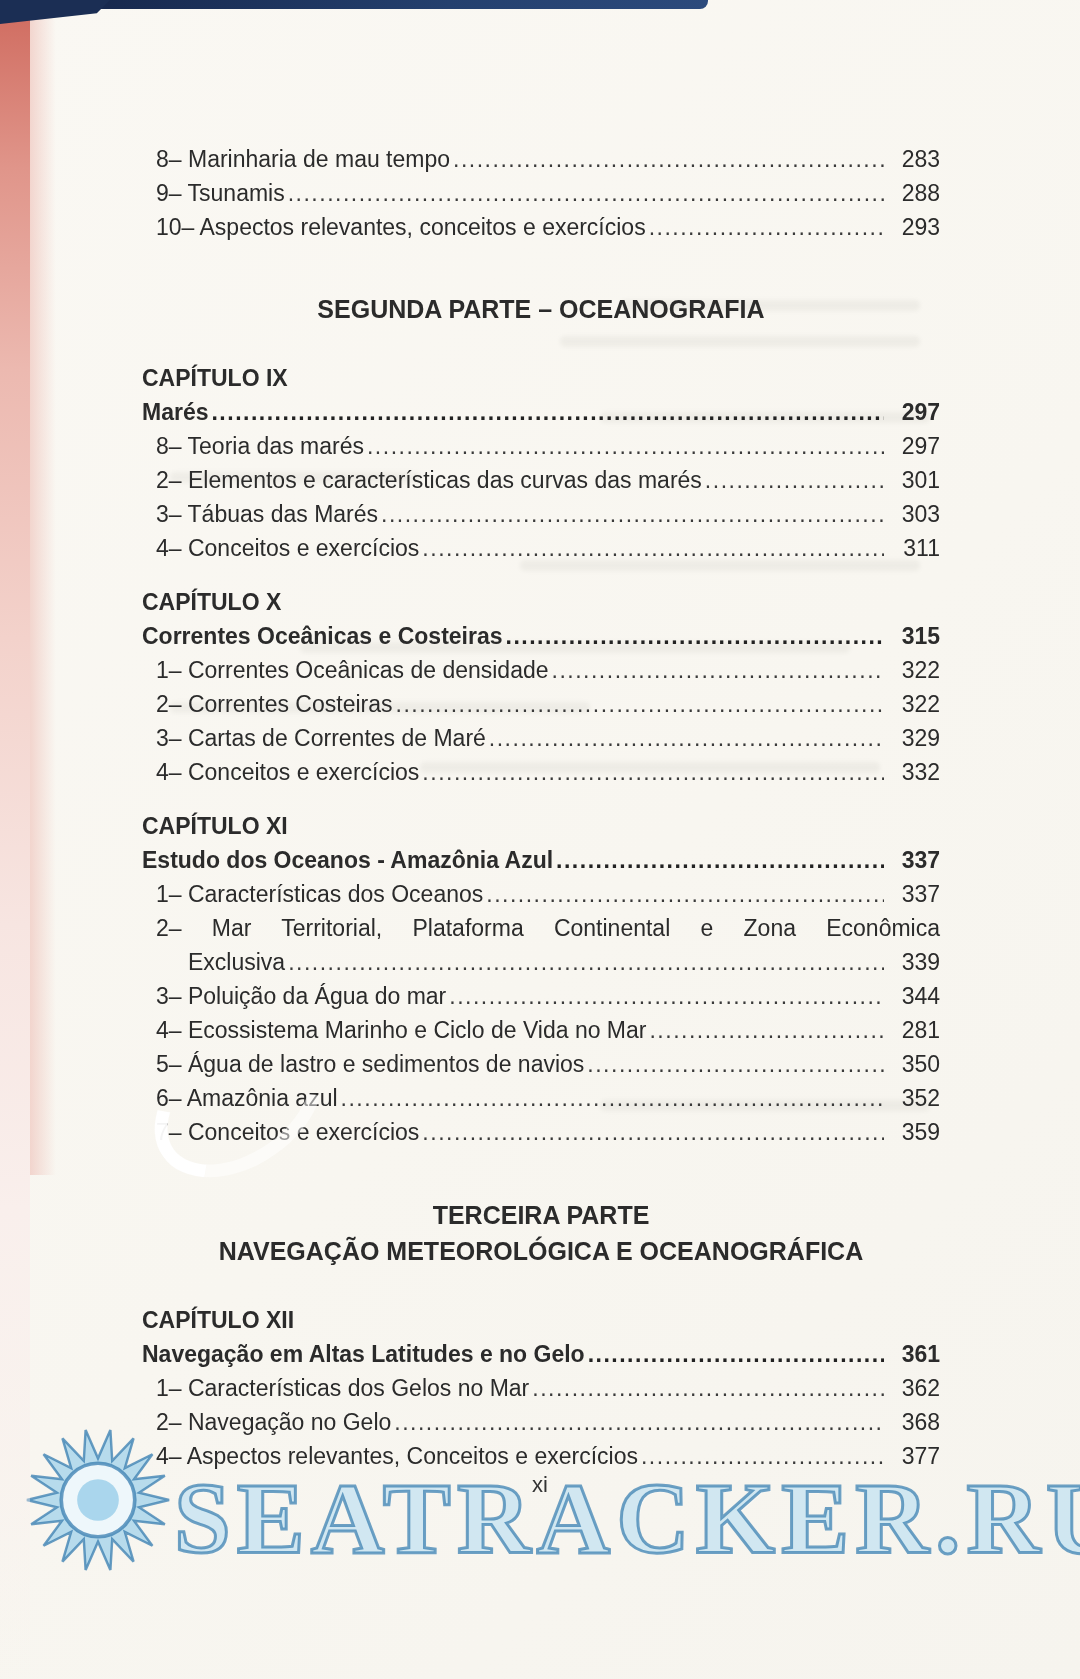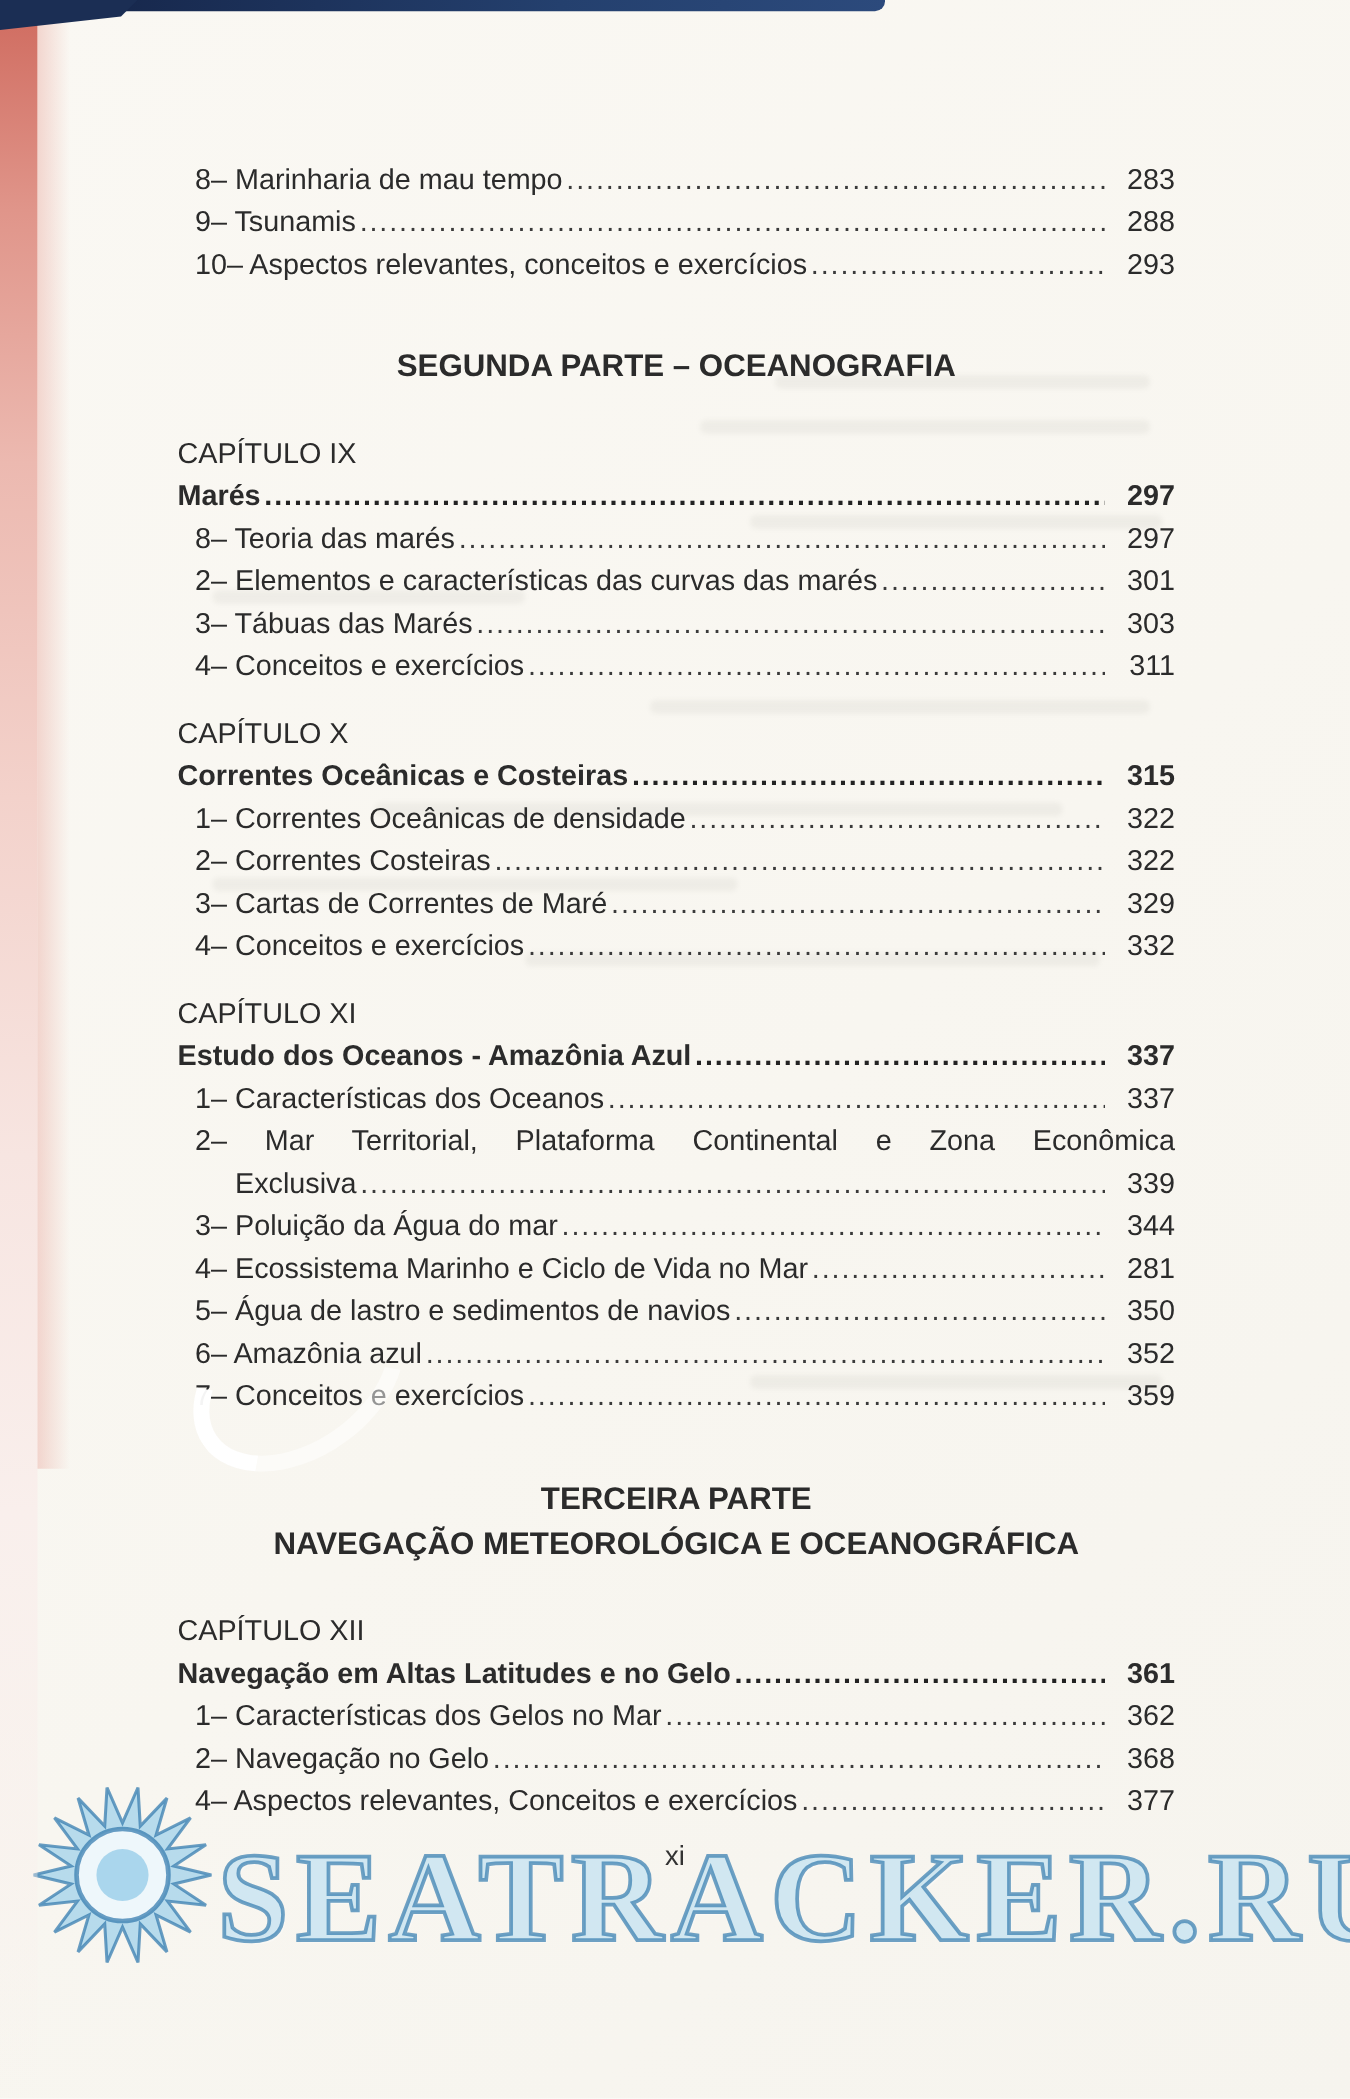--- a/index.html
+++ b/index.html
@@ -54,21 +54,21 @@
   .g3 { top: 412px;  left: 600px; width: 330px; }
   .g4 { top: 472px;  left: 170px; width: 250px; }
   .g5 { top: 560px;  left: 520px; width: 400px; }
   .g6 { top: 642px;  left: 300px; width: 550px; }
   .g7 { top: 702px;  left: 170px; width: 420px; }
   .g8 { top: 762px;  left: 420px; width: 460px; }
   .g9 { top: 1100px; left: 600px; width: 330px; }
 
   
   .content {
-    position: absolute; left: 142px; top: 126px; width: 798px; z-index: 1;
+    position: absolute; left: 142px; top: 142px; width: 798px; z-index: 1;
   }
   .toc { font-size: 23px; line-height: 34px; }
 
   .row { display: flex; align-items: baseline; padding-left: 14px; }
   .row.bold { font-weight: bold; padding-left: 0; }
   .row .t { white-space: nowrap; }
   .leader {
     flex: 1 1 auto; overflow: hidden; white-space: nowrap;
     margin: 0 6px 0 3px; min-width: 10px;
   }
@@ -86,21 +86,21 @@
     text-align-last: justify;
     -moz-text-align-last: justify;
   }
   .row.cont { padding-left: 46px; }
 
   .part { text-align: center; font-weight: bold; font-size: 25px; margin: 47px 0 8px 0; }
   .part-line { line-height: 36px; }
   .chapter { margin-top: 20px; }
   .part + .chapter { margin-top: 34px; }
   .chapter + .part { margin-top: 48px; }
-  .ch-label { font-weight: normal; }
+  .ch-label { font-weight: bold; }
 
   
   .folio {
     position: absolute; left: 0; right: 0; top: 1472px; text-align: center;
     font-size: 22px; color: #333; z-index: 2;
   }
   .watermark {
     position: absolute; left: 22px; top: 1424px; width: 1060px;
     display: flex; align-items: flex-end; z-index: 3; pointer-events: none;
   }

